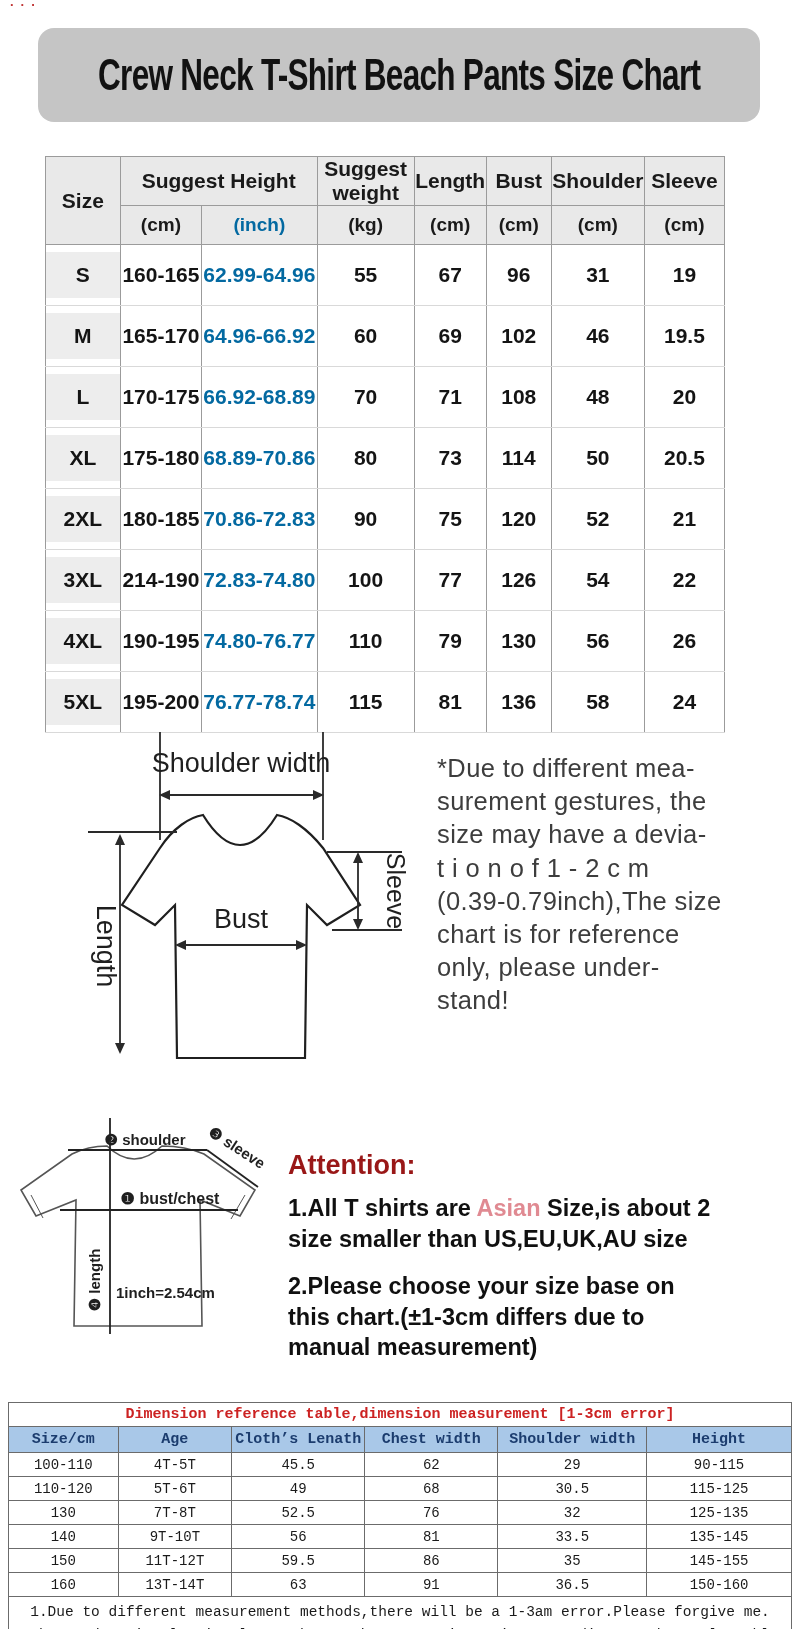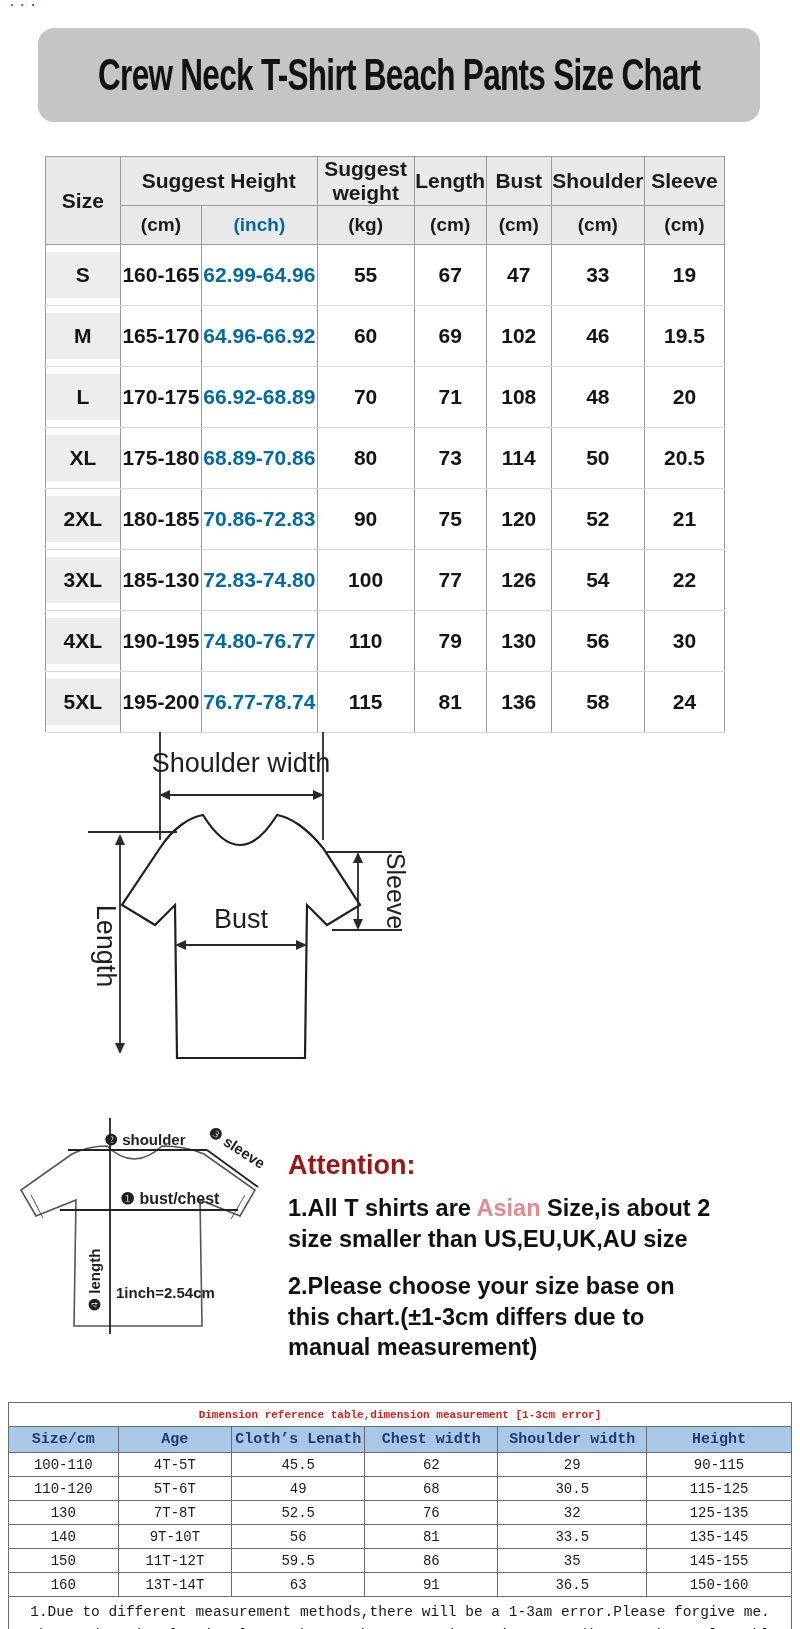--- a/index.html
+++ b/index.html
@@ -38,21 +38,21 @@
   .attention{position:absolute;left:288px;top:1150px;width:505px;}
   .attention-title{font-size:27px;font-weight:700;color:#991717;margin:0 0 12px 0;}
   .att-p{font-size:23.5px;font-weight:700;color:#101010;line-height:30.5px;margin:0 0 17px 0;
         white-space:pre-line;}
   .att-p .asian{color:#e08a92;}
   
   .dim-wrap{position:absolute;left:8px;top:1402px;width:784px;
         font-family:"Liberation Mono",monospace;}
   .dim-table{width:100%;border-collapse:collapse;text-align:center;}
   .dim-table td,.dim-table th{border:1px solid #6b6b6b;}
-  .dim-title{color:#cc2222;font-weight:700;font-size:11px;height:21px;}
+  .dim-title{color:#cc2222;font-weight:700;font-size:15px;height:21px;}
   .dim-table th{background:#a9c8e8;color:#1b3c6e;font-size:15px;font-weight:700;height:23px;}
   .dim-table td.val{font-size:14px;height:21px;color:#1a1a1a;}
   .dim-notes-cell{height:52px;}
   .dim-note{font-size:14.5px;color:#1a1a1a;line-height:23px;}
 </style>
 </head>
 <body>
 
 <div class="page">
 
@@ -95,22 +95,22 @@
     </thead>
     <tbody>
       <tr>
         <td class="size-cell">
             <div class="chip">S</div>
           </td>
         <td>160-165</td>
         <td class="inch">62.99-64.96</td>
         <td>55</td>
         <td>67</td>
-        <td>47</td>
-        <td>33</td>
+        <td>96</td>
+        <td>31</td>
         <td>19</td>
       </tr>
       <tr>
         <td class="size-cell">
             <div class="chip">M</div>
           </td>
         <td>165-170</td>
         <td class="inch">64.96-66.92</td>
         <td>60</td>
         <td>69</td>
@@ -151,39 +151,39 @@
         <td>90</td>
         <td>75</td>
         <td>120</td>
         <td>52</td>
         <td>21</td>
       </tr>
       <tr>
         <td class="size-cell">
             <div class="chip">3XL</div>
           </td>
-        <td>185-130</td>
+        <td>214-190</td>
         <td class="inch">72.83-74.80</td>
         <td>100</td>
         <td>77</td>
         <td>126</td>
         <td>54</td>
         <td>22</td>
       </tr>
       <tr>
         <td class="size-cell">
             <div class="chip">4XL</div>
           </td>
         <td>190-195</td>
         <td class="inch">74.80-76.77</td>
         <td>110</td>
         <td>79</td>
         <td>130</td>
         <td>56</td>
-        <td>30</td>
+        <td>26</td>
       </tr>
       <tr>
         <td class="size-cell">
             <div class="chip">5XL</div>
           </td>
         <td>195-200</td>
         <td class="inch">76.77-78.74</td>
         <td>115</td>
         <td>81</td>
         <td>136</td>
@@ -217,20 +217,28 @@
         <polygon points="252,225 241,220 241,230"></polygon>
       <polygon points="303,132 298,143 308,143"></polygon>
         <polygon points="303,210 298,199 308,199"></polygon>
     </g>
     <text x="186" y="52" text-anchor="middle" font-size="27">Shoulder width</text>
     <text x="186" y="208" text-anchor="middle" font-size="27">Bust</text>
     <text transform="translate(42,226) rotate(90)" text-anchor="middle" font-size="27">Length</text>
     <text transform="translate(332,171) rotate(90)" text-anchor="middle" font-size="25">Sleeve</text>
   </svg>
 
+  <div class="note">*Due to different mea-
+surement gestures, the
+size may have a devia-
+t i o n   o f   1 - 2 c m
+(0.39-0.79inch),The size
+chart is for reference
+only,  please  under-
+stand!</div>
 
   <svg class="diag-small" viewBox="0 0 270 247" xmlns="http://www.w3.org/2000/svg">
     <g stroke="#555" stroke-width="1.6" fill="none">
       <path d="M60,56 C72,50 85,48 95,48 Q122,74 150,48 C162,48 178,50 192,56 L243,92 L228,118 L188,102 L190,228 L62,228 L64,102 L24,118 L9,92 Z"></path>
       <path d="M233,97 L219,121" stroke-width="1"></path>
       <path d="M19,97 L31,120" stroke-width="1"></path>
     </g>
     <g stroke="#222" stroke-width="1.8" fill="none">
       <line x1="56" y1="52" x2="195" y2="52"></line>
       <line x1="195" y1="52" x2="246" y2="89"></line>

